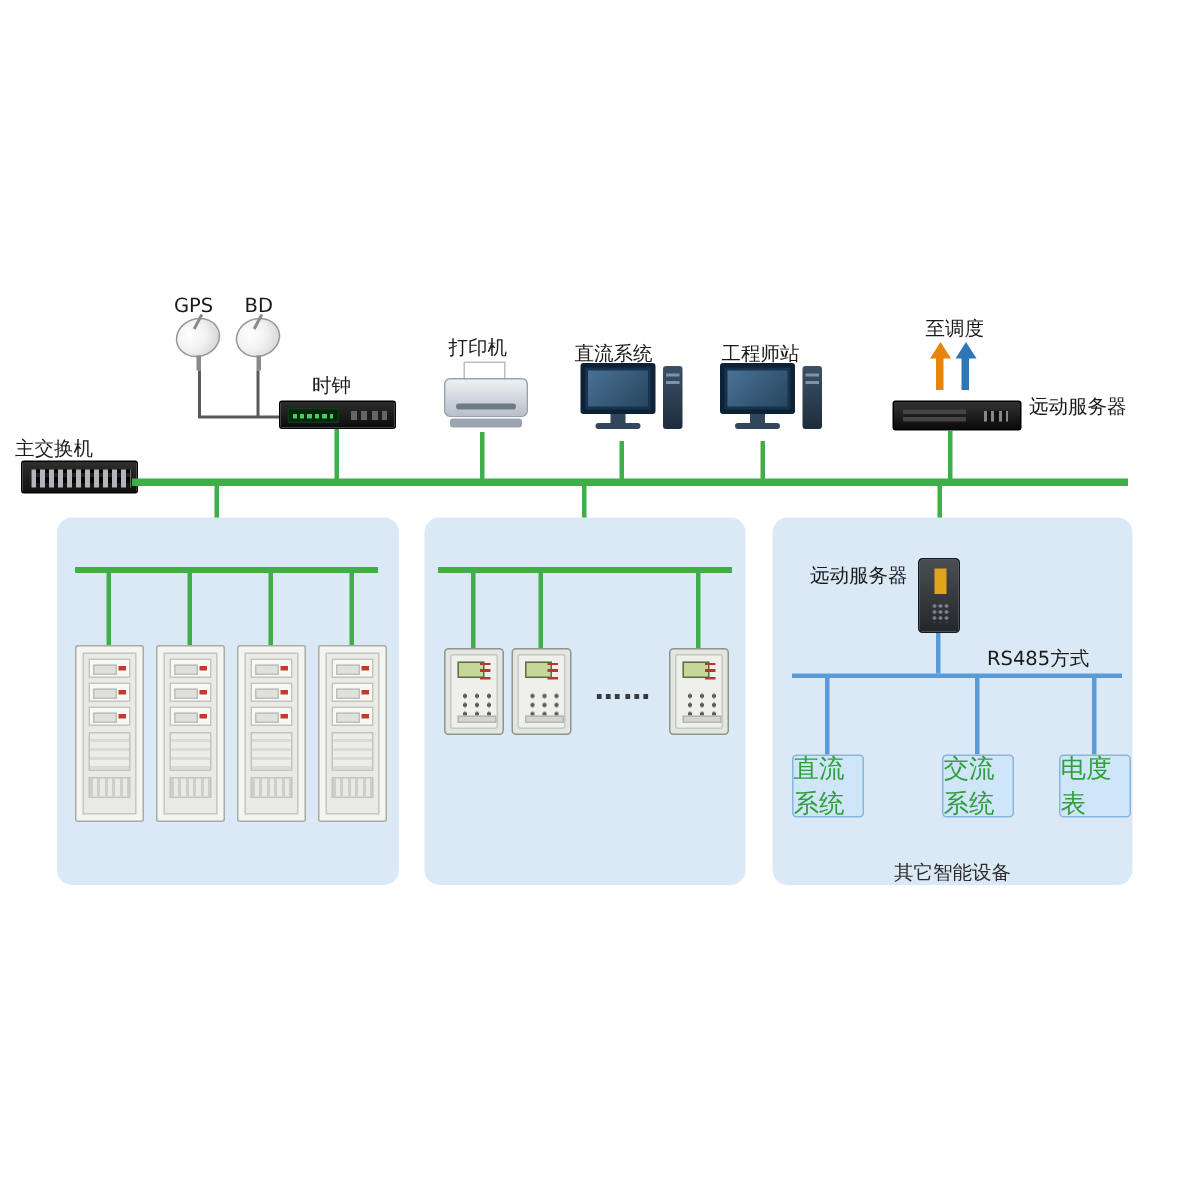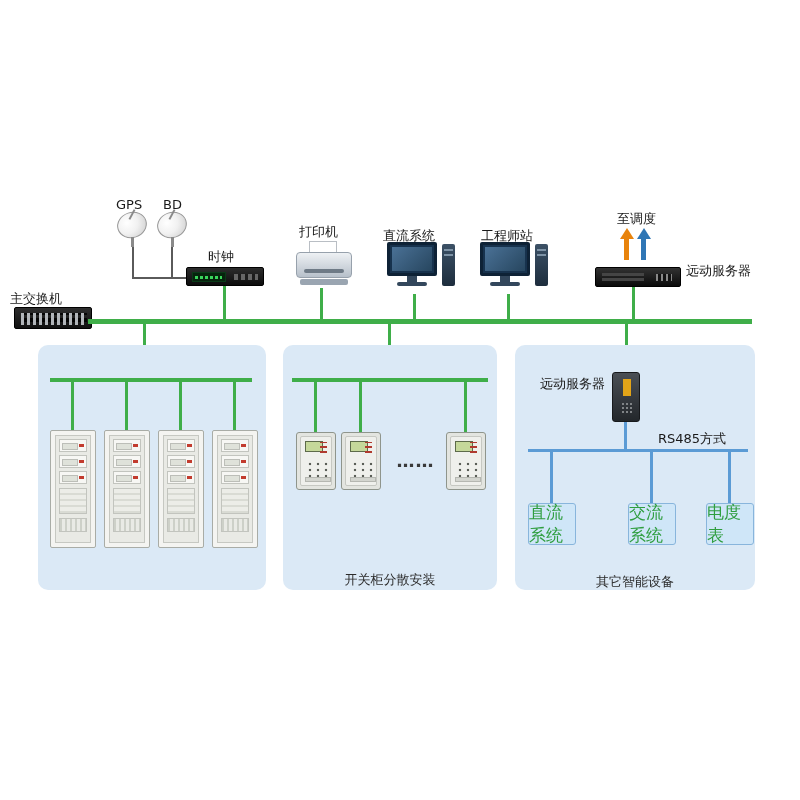--- a/index.html
+++ b/index.html
@@ -252,21 +252,20 @@
       <div class="face">
           <div class="lcd"></div>
           <div class="lights"></div>
           <div class="keys"></div>
           <div class="strip"></div>
         </div>
     </div>
 
     <div class="dots" style="left:105px;top:105px;width:55px;text-align:center">……</div>
 
-    <div class="panel-caption" style="top:226px">开关柜分散安装</div>
   </div>
 
   <div class="panel" style="left:515px;top:345px;width:240px;height:245px">
     <div class="label" style="left:25px;top:30px">远动服务器</div>
 
     <div class="comm-dev" style="left:97px;top:27px">
       <div class="stripe"></div>
       <div class="holes"></div>
     </div>
 

